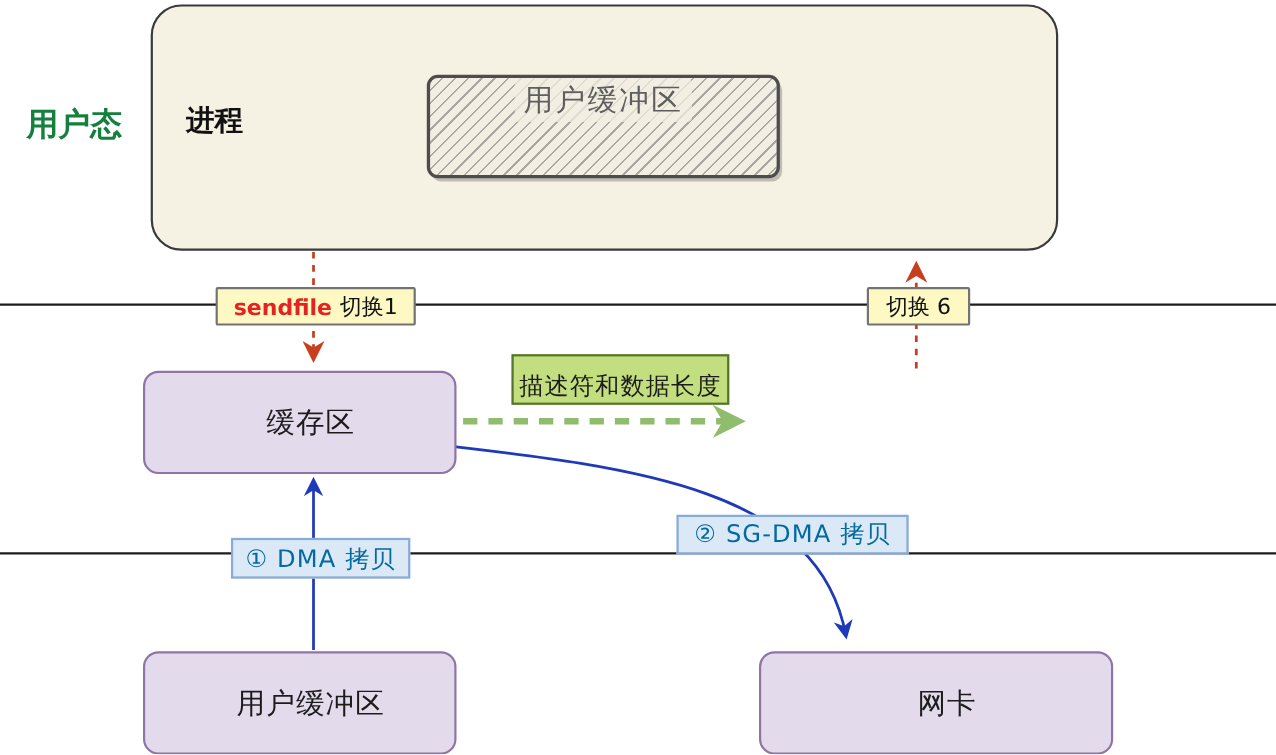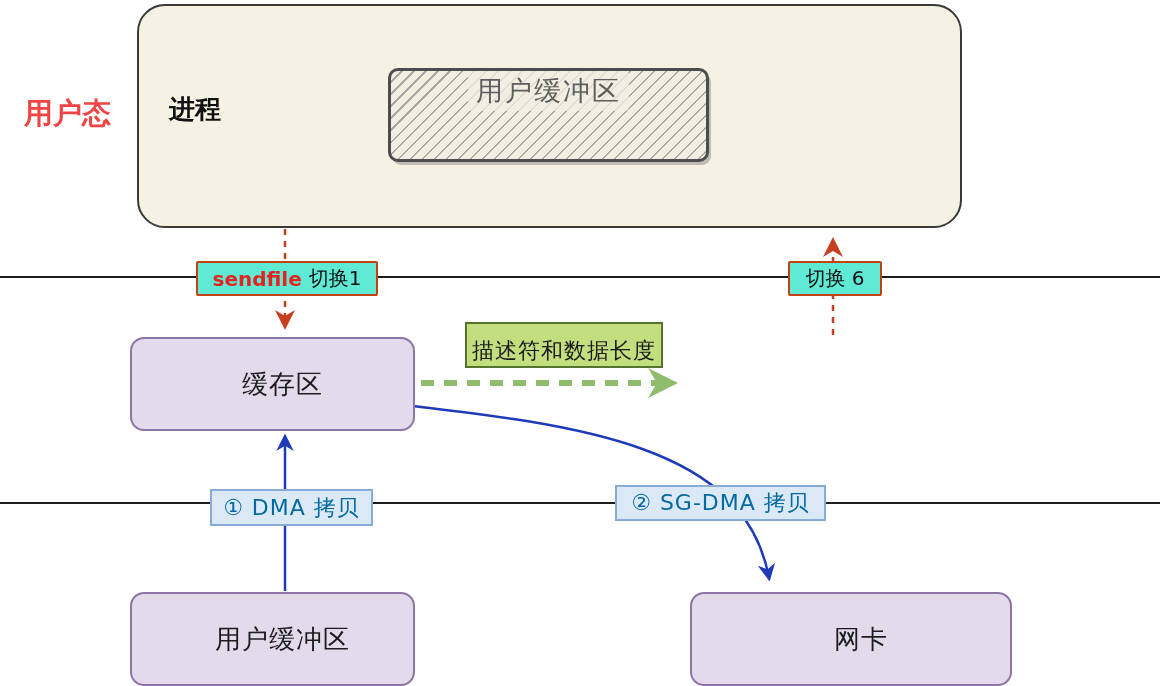--- a/index.html
+++ b/index.html
@@ -6,21 +6,21 @@
   #canvas{
     position:relative;
     width:1160px;height:686px;
     background:#ffffff;
     font-family:"DejaVu Sans","Liberation Sans",sans-serif;
     overflow:hidden;
   }
   .abs{position:absolute;}
   svg.wires{position:absolute;left:0;top:0;z-index:1;}
   .layer-label{
-    font-size:29px;font-weight:bold;color:#ef4444;z-index:2;
+    font-size:29px;font-weight:bold;color:#15803d;z-index:2;
   }
   .process-box{
     left:137px;top:4px;width:821px;height:220px;
     background:#f5f1e3;border:2.5px solid #3a3a3a;border-radius:28px;
     z-index:2;
   }
   .process-title{
     position:absolute;left:30px;top:86px;
     font-size:26px;font-weight:bold;color:#111;
   }
@@ -40,21 +40,21 @@
     font-size:27px;color:#5e5e5e;letter-spacing:2px;
   }
   .node{
     background:#e3daec;border:2px solid #8f74a6;border-radius:14px;
     display:flex;align-items:center;justify-content:center;
     font-size:26px;color:#1c1c1c;letter-spacing:1px;
     z-index:2;
     padding-left:20px;
   }
   .switch-tag{
-    background:#5eead4;border:2px solid #c2410c;
+    background:#fef9c3;border:2px solid #737373;
     display:flex;align-items:center;justify-content:center;
     font-size:20px;color:#111;z-index:3;border-radius:2px;
   }
   .switch-tag .keyword{color:#e42320;font-weight:bold;margin-right:7px;}
   .green-tag{
     left:465px;top:322px;width:194px;height:42px;
     background:#c3de7e;border:2px solid #55752f;
     display:flex;align-items:flex-end;justify-content:center;
     font-size:22px;color:#1c1c1c;z-index:3;letter-spacing:1px;
   }
@@ -121,21 +121,21 @@
 
 
   <div class="abs green-tag">
     <span>描述符和数据长度</span>
   </div>
 
   <div class="abs blue-tag" style="left:210px;top:489px;width:159px;height:33px;">
     <span>① DMA 拷贝</span>
   </div>
 
-  <div class="abs blue-tag" style="left:615px;top:485px;width:207px;height:32px;">
+  <div class="abs blue-tag" style="left:615px;top:468px;width:207px;height:32px;">
     <span>② SG-DMA 拷贝</span>
   </div>
 
   <div class="abs node" style="left:130px;top:592px;width:261px;height:90px;">
     <span>用户缓冲区</span>
   </div>
 
   <div class="abs node" style="left:690px;top:592px;width:298px;height:90px;">
     <span>网卡</span>
   </div>

